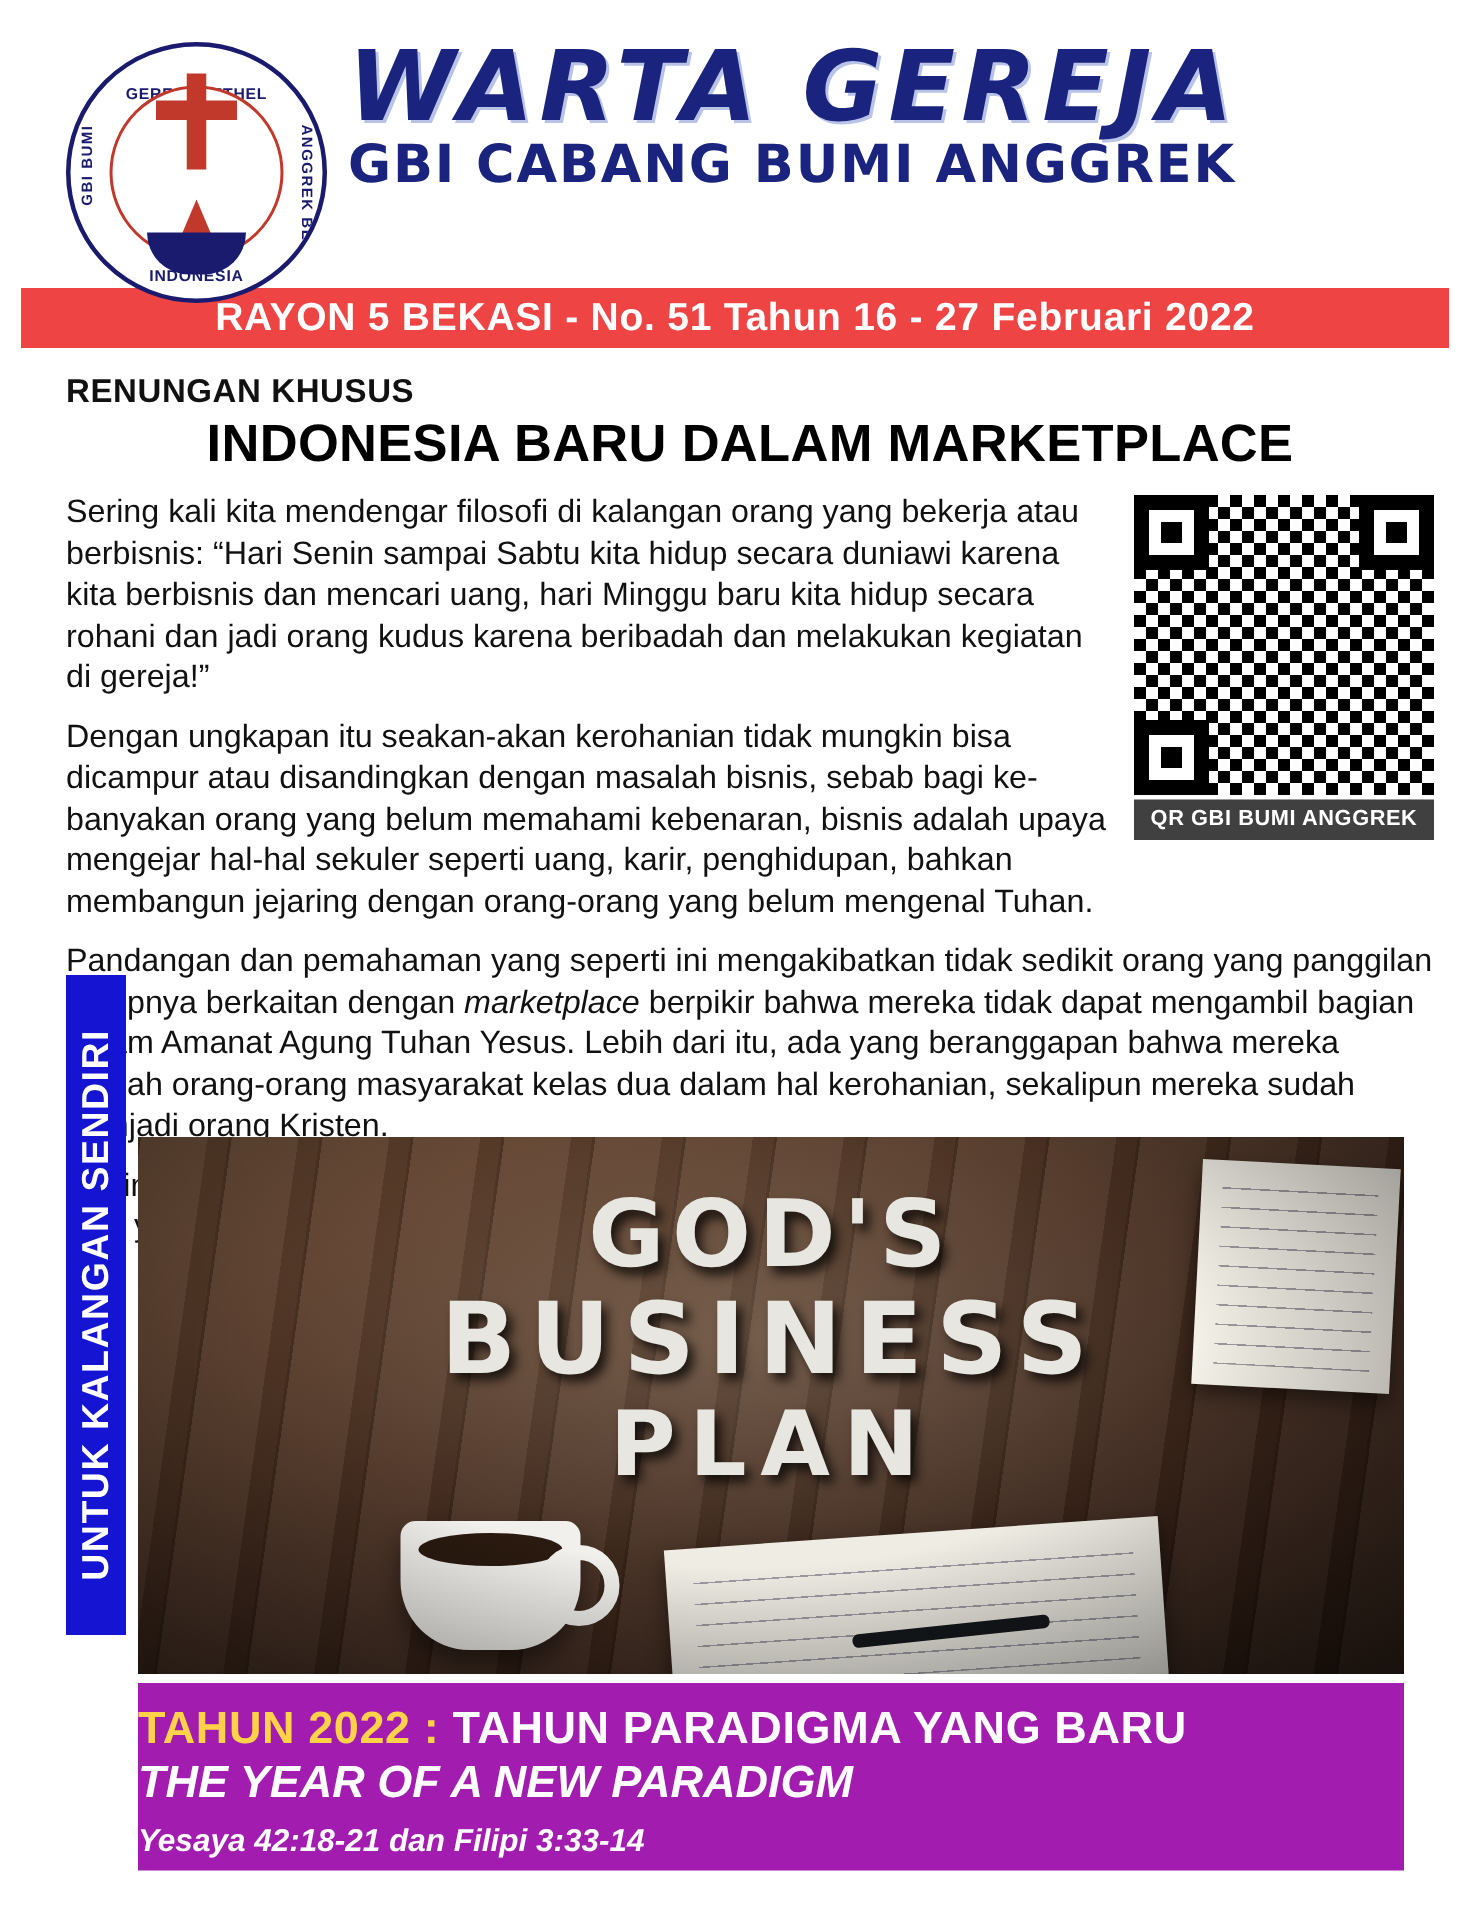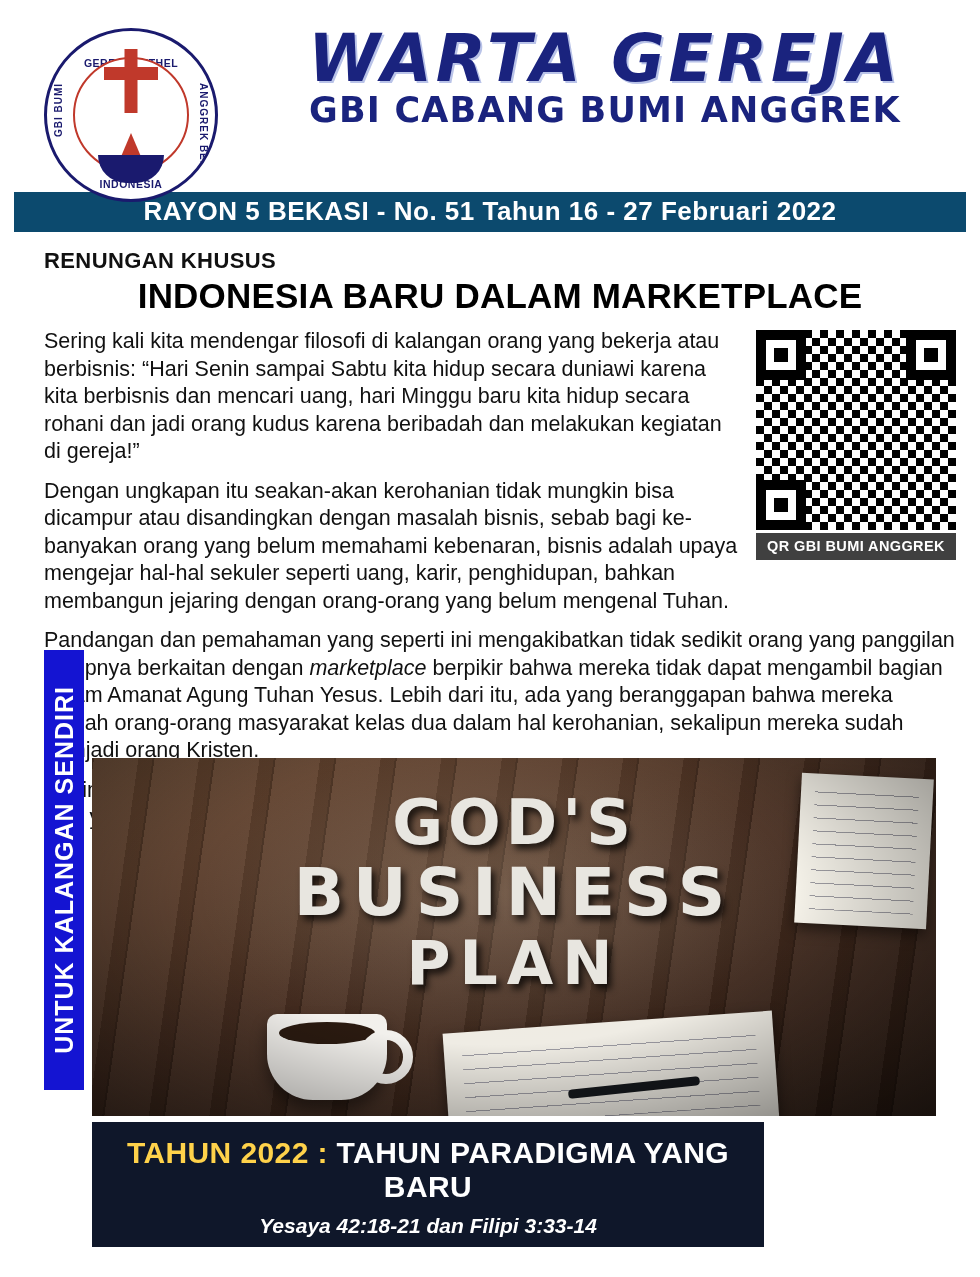--- a/index.html
+++ b/index.html
@@ -104,21 +104,21 @@
     width: 0;
     height: 0;
     border-left: 11px solid transparent;
     border-right: 11px solid transparent;
     border-bottom: 26px solid #c0392b;
   }
 
   .title-block {
     margin-left: 232px;
     padding-right: 2px;
-    text-align: center;
+    text-align: left;
   }
   .warta-title {
     font-family: "DejaVu Sans", sans-serif;
     font-size: 65px;
     font-weight: 900;
     font-style: italic;
     letter-spacing: 4px;
     color: #1a237e;
     line-height: 0.95;
     margin-top: 22px;
@@ -128,21 +128,21 @@
     font-family: "DejaVu Sans", sans-serif;
     font-size: 35px;
     font-weight: 700;
     letter-spacing: 1.2px;
     color: #1a237e;
     line-height: 1.05;
     margin-top: 2px;
   }
   .rayon-bar {
     margin: 8px 14px 0 14px;
-    background: #0c4a6e;
+    background: #ef4444;
     color: #ffffff;
     text-align: center;
     font-size: 26px;
     font-weight: 700;
     letter-spacing: 0.5px;
     padding: 6px 0 8px 0;
     line-height: 1;
   }
 
   
@@ -344,25 +344,25 @@
     background: #15181c;
     border-radius: 4px;
     transform: rotate(-6deg);
   }
 
   
   .footer {
     position: absolute;
     left: 92px;
     top: 1122px;
-    width: 672px;
+    width: 844px;
     height: 125px;
-    background: #0f172a;
+    background: #a21caf;
     color: #ffffff;
-    text-align: center;
+    text-align: left;
     padding-top: 6px;
     box-sizing: border-box;
   }
   .footer .f1 {
     font-size: 30px;
     font-weight: 800;
     letter-spacing: 0.4px;
     margin-top: 8px;
   }
   .footer .f1 .hl { color: #ffd24a; }
@@ -443,14 +443,15 @@
   <div class="vignette"></div>
   <div class="ptext l1">GOD'S</div>
   <div class="ptext l2">BUSINESS</div>
   <div class="ptext l3">PLAN</div>
 </div>
 
 <div class="footer">
   <div class="f1">
     <span class="hl">TAHUN 2022 : </span><span>TAHUN PARADIGMA YANG BARU</span>
   </div>
+  <div class="f2">THE YEAR OF A NEW PARADIGM</div>
   <div class="f3">Yesaya 42:18-21 dan Filipi 3:33-14</div>
 </div>
 
 </body></html>

